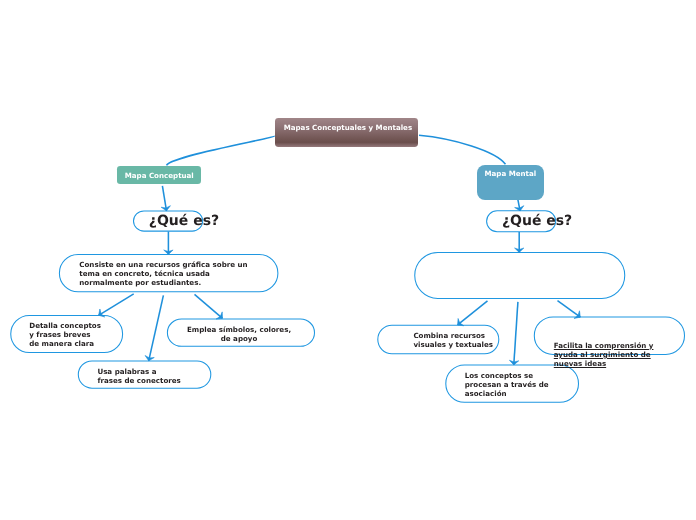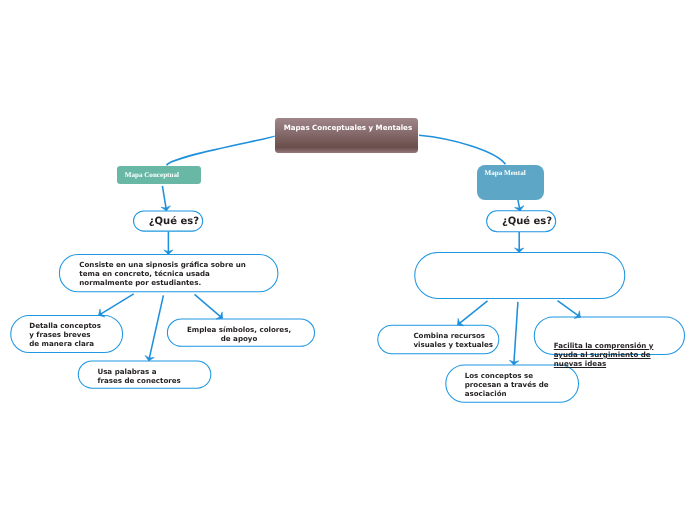--- a/index.html
+++ b/index.html
@@ -9,23 +9,23 @@
        -webkit-font-smoothing:antialiased;text-rendering:geometricPrecision;}
   #canvas{position:relative;width:696px;height:520px;}
   svg.edges{position:absolute;left:0;top:0;width:696px;height:520px;}
   .node{position:absolute;box-sizing:border-box;}
   .node > span{position:absolute;display:block;white-space:pre;
                font-size:7.1px;line-height:9px;font-weight:bold;}
   .root{background:linear-gradient(180deg,#a08588 0%,#8f7477 30%,#725654 72%,#6a4e4c 84%,#95797c 100%);
         border-radius:3.4px;}
   .root > span{color:#ffffff;}
   .lvl1{border-radius:3.2px;}
-  .lvl1 > span{color:#ffffff;font-family:Liberation Serif, serif;}
+  .lvl1 > span{color:#ffffff;}
   .pill{background:transparent;border:0;border-radius:22px;}
-  .pill > span{color:#231f20;font-size:10px;}
+  .pill > span{color:#231f20;font-size:14px;}
   .box{background:transparent;border:0;border-radius:22px;}
   .box > span{color:#231f20;}
 </style>
 </head>
 <body>
 
 <div id="canvas">
 
   <svg class="edges" viewBox="0 0 696 520">
     <defs>
@@ -54,42 +54,42 @@
       <path d="M519.2,232.0 L519.2,252.4" marker-end="url(#ah)"></path>
       <path d="M133.7,293.8 L98.6,315.3" marker-end="url(#ah)"></path>
       <path d="M163.4,295.4 L148.7,360.8" marker-end="url(#ah)"></path>
       <path d="M194.5,294.3 L222.5,318.3" marker-end="url(#ah)"></path>
       <path d="M487.5,300.8 L457.6,324.9" marker-end="url(#ah)"></path>
       <path d="M517.9,301.9 L513.8,364.9" marker-end="url(#ah)"></path>
       <path d="M557.5,300.6 L580.3,317.2" marker-end="url(#ah)"></path>
     </g>
   </svg>
 
-  <div class="node root" style="left:275.4px;top:117.85px;width:142.4px;height:35px;">
+  <div class="node root" style="left:275.4px;top:117.85px;width:142.4px;height:29px;">
     <span style="left:8.3px;top:5.4px;">Mapas Conceptuales y Mentales</span>
   </div>
 
   <div class="node lvl1" style="left:117.4px;top:166.3px;width:84px;height:18.2px;background:#69b8a6;">
     <span style="left:7.35px;top:4.9px;">Mapa Conceptual</span>
   </div>
 
   <div class="node lvl1" style="left:477.2px;top:164.7px;width:66.8px;height:35px;background:#5da6c6;border-radius:8px;">
     <span style="left:7.3px;top:4.4px;">Mapa Mental</span>
   </div>
 
   <div class="node pill" style="left:133.5px;top:210.2px;width:69.2px;height:20.9px;">
     <span style="left:15.3px;top:6.6px;">¿Qué es?</span>
   </div>
 
   <div class="node pill" style="left:486.6px;top:210.8px;width:69.1px;height:20.9px;">
     <span style="left:15.3px;top:6.6px;">¿Qué es?</span>
   </div>
 
   <div class="node box" style="left:59.4px;top:254.4px;width:218.5px;height:37.4px;">
-    <span style="left:19.9px;top:5.2px;">Consiste en una sipnosis gráfica sobre un
+    <span style="left:19.9px;top:5.2px;">Consiste en una recursos gráfica sobre un
 tema en concreto, técnica usada
 normalmente por estudiantes.</span>
   </div>
 
 
   <div class="node box" style="left:10.75px;top:315.5px;width:111.85px;height:37px;">
     <span style="left:18.5px;top:5.1px;">Detalla conceptos
 y frases breves
 de manera clara</span>
   </div>

